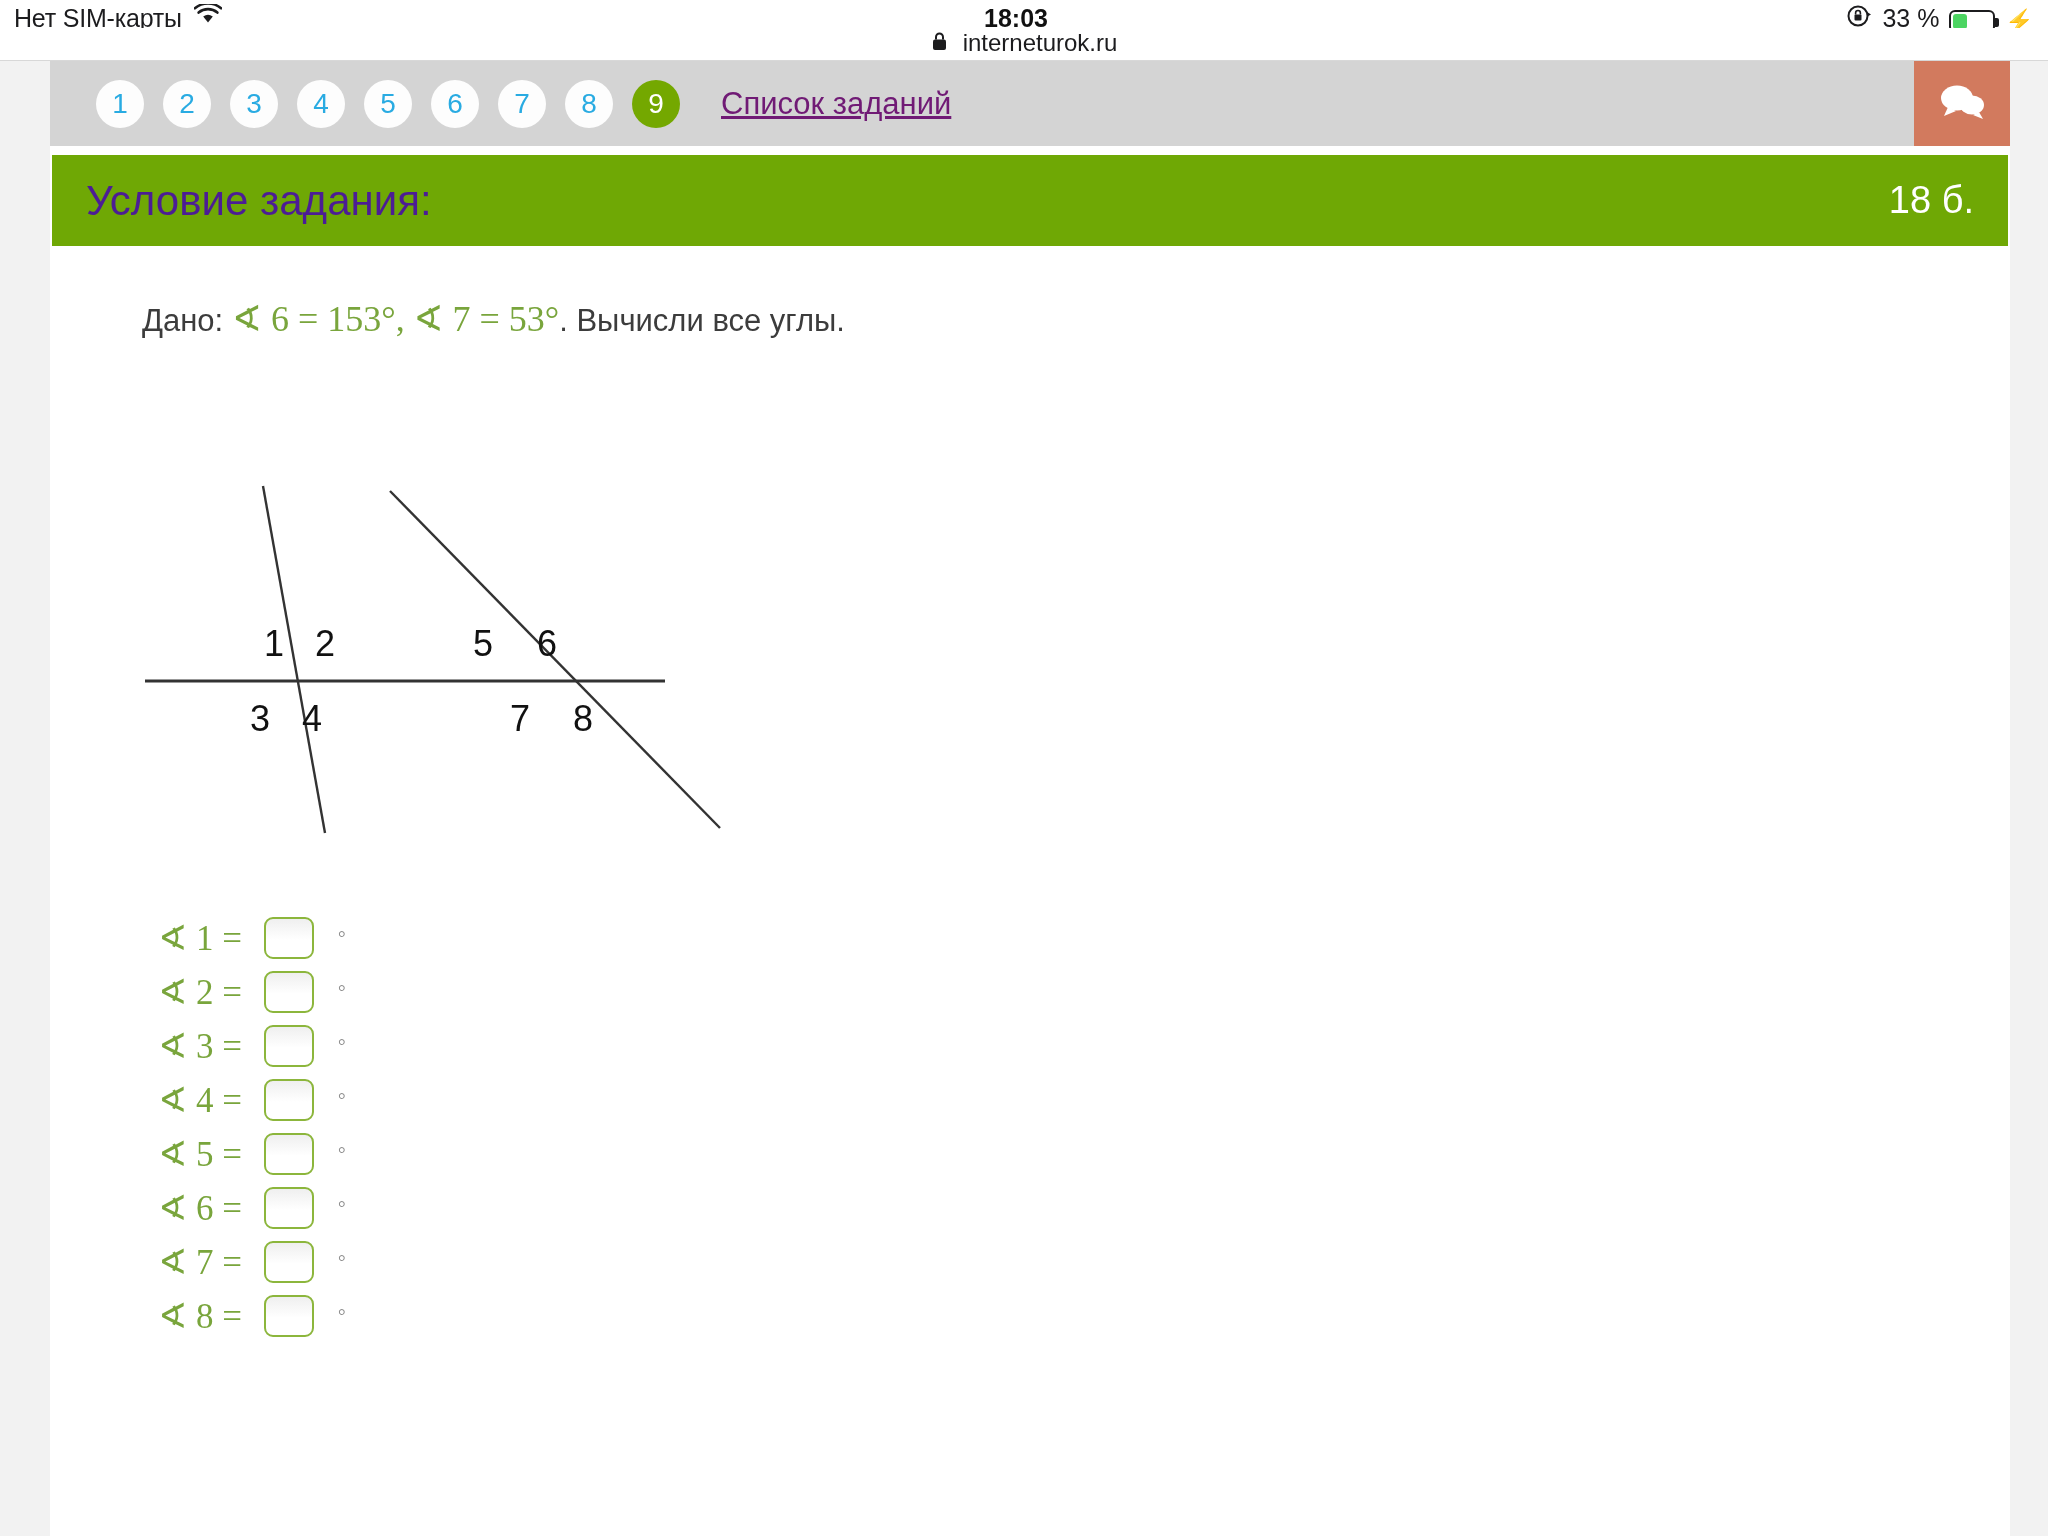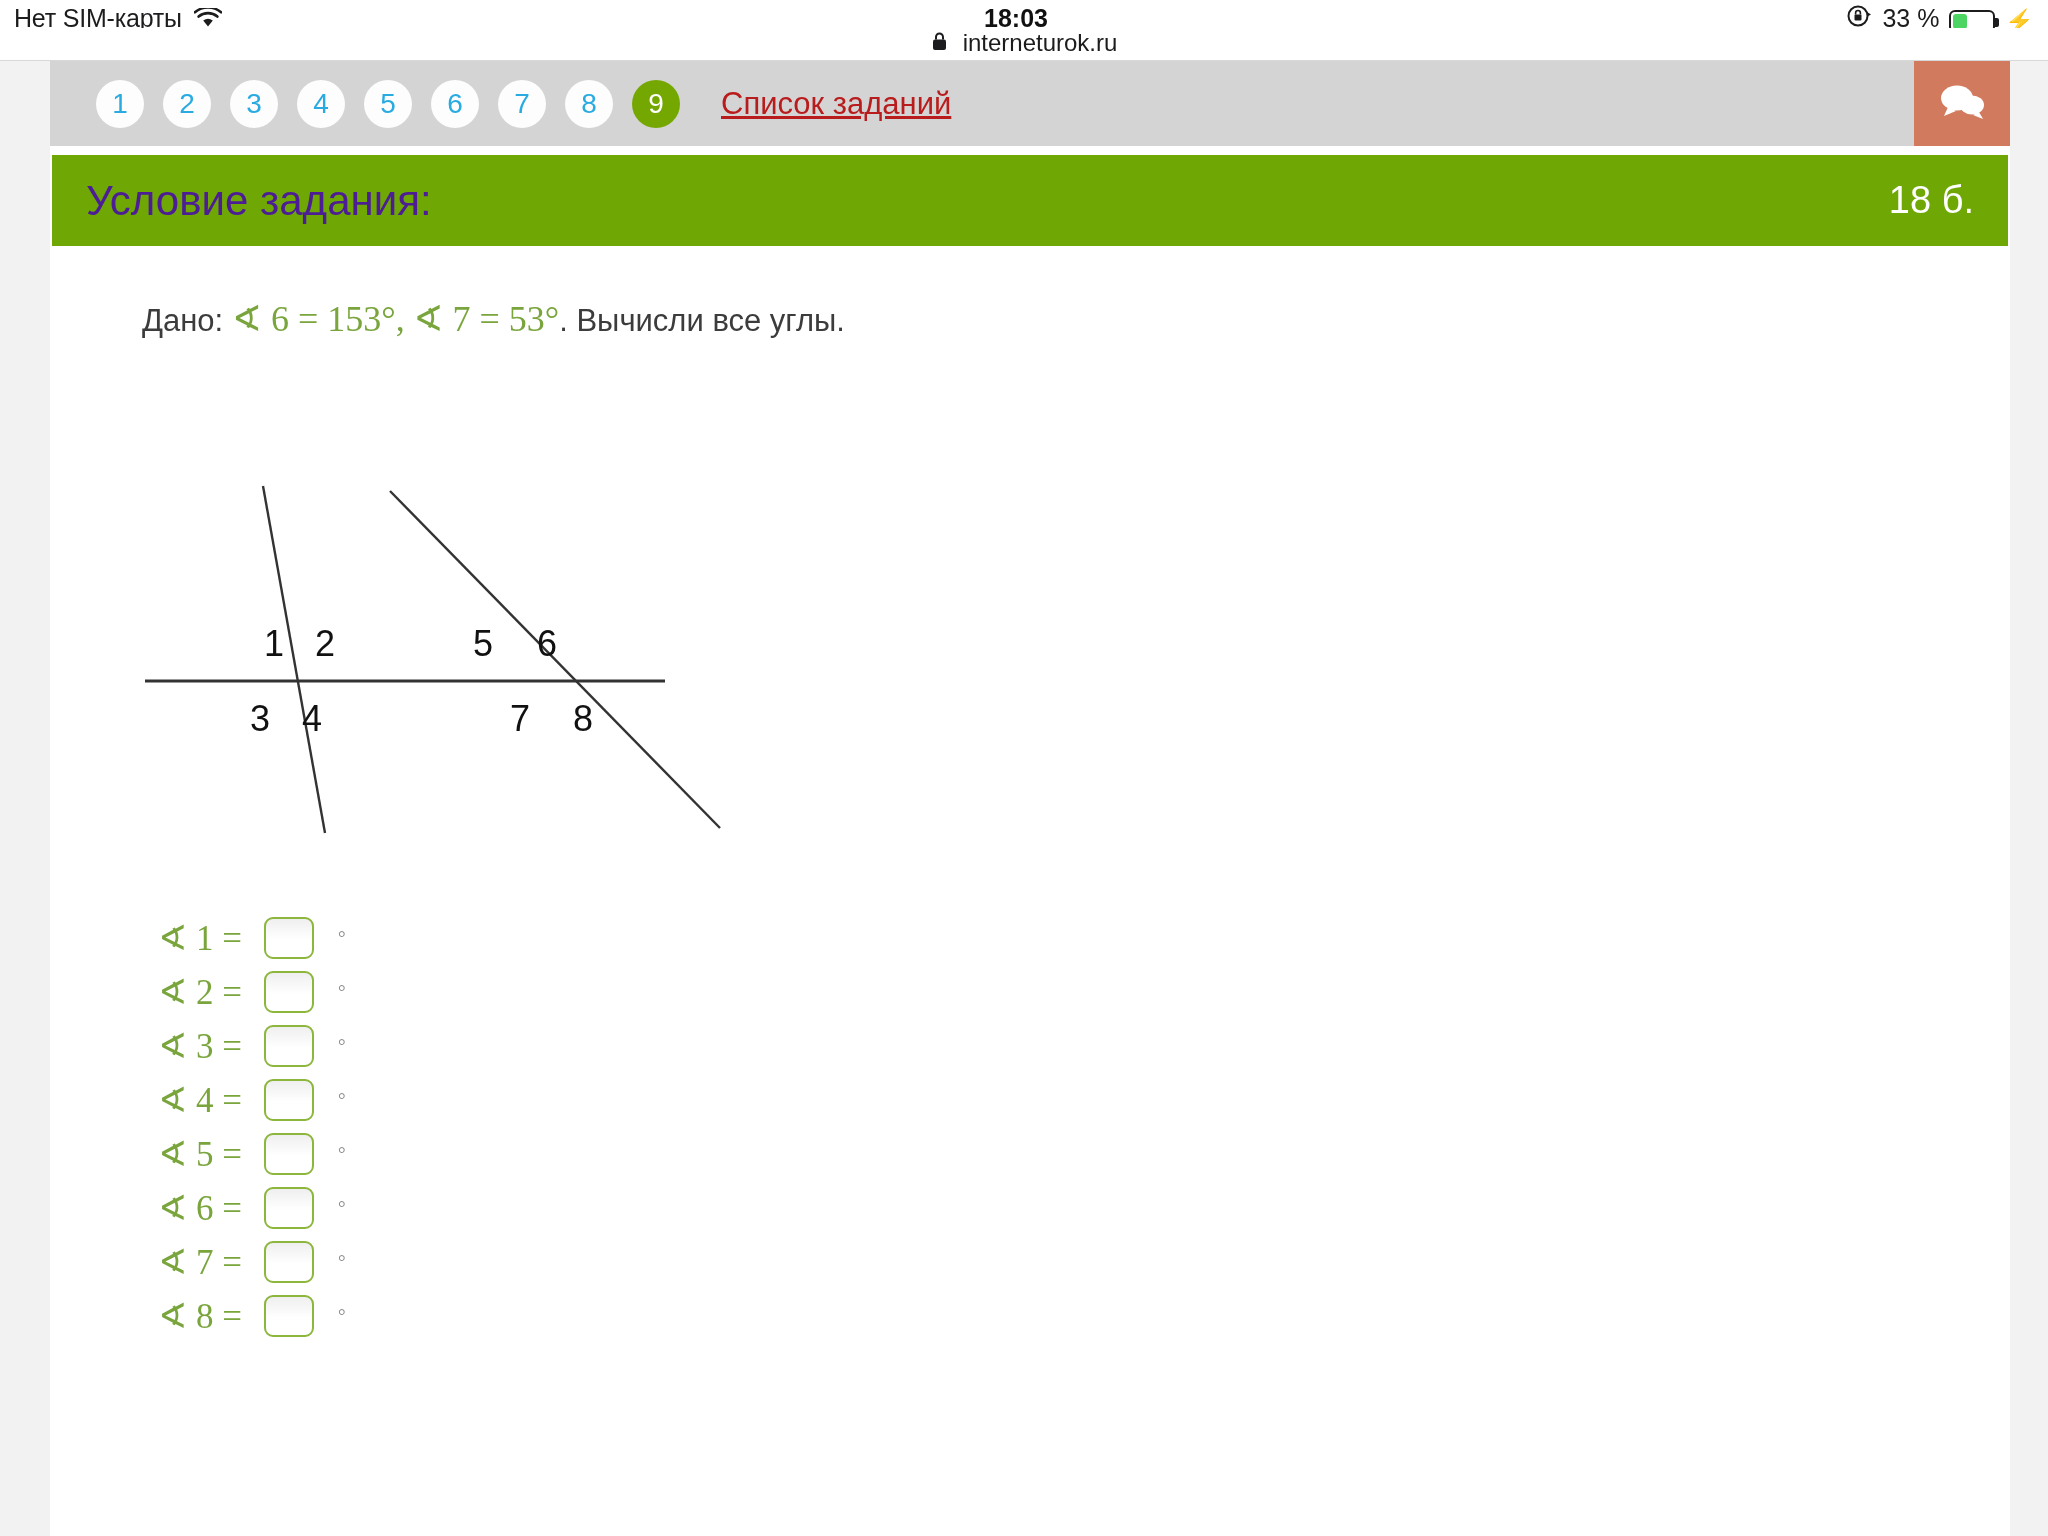--- a/index.html
+++ b/index.html
@@ -22,21 +22,21 @@
     width: 2048px;
     height: 36px;
     background: #ffffff;
     display: flex;
     align-items: center;
   }
   .sb-left {
     position: absolute;
     left: 14px;
     display: flex;
-    align-items: flex-end;
+    align-items: flex-start;
     gap: 12px;
   }
   .sb-carrier {
     font-size: 25px;
     color: #1c1c1e;
     letter-spacing: -0.2px;
   }
   .wifi-icon { display: block; }
   .sb-center {
     position: absolute;
@@ -142,21 +142,21 @@
     justify-content: center;
     cursor: pointer;
   }
   .numpill.active {
     background: #74a800;
     color: #ffffff;
   }
   .tasklist-link {
     margin-left: 22px;
     font-size: 31px;
-    color: #b91c1c;
+    color: #701a75;
     text-decoration: underline;
     cursor: pointer;
     white-space: nowrap;
   }
   .chat-btn {
     position: absolute;
     right: 0;
     top: 0;
     width: 96px;
     height: 85px;

